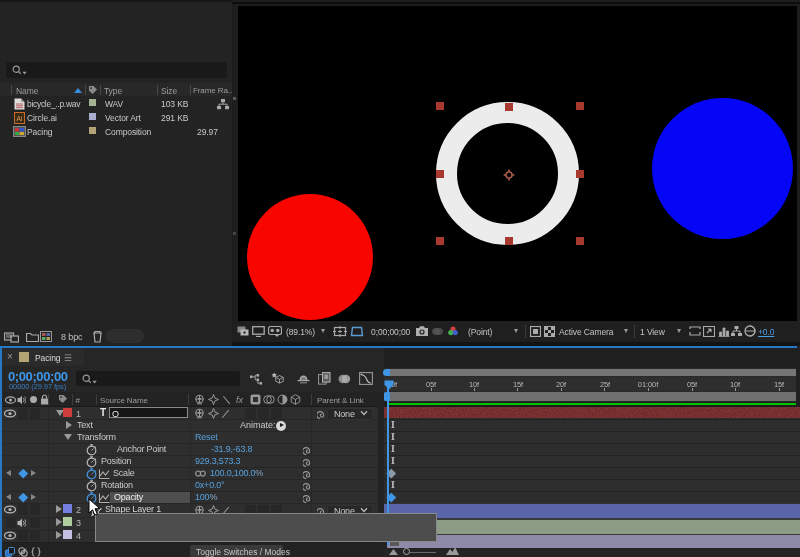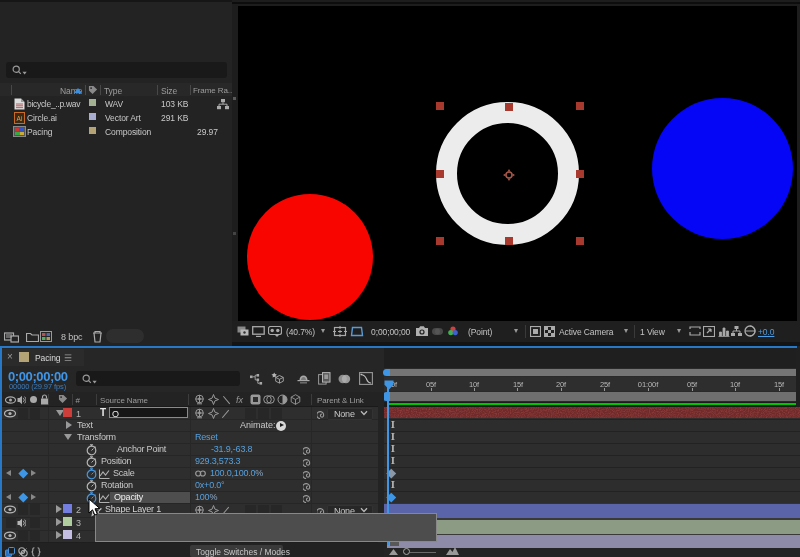--- a/index.html
+++ b/index.html
@@ -28,21 +28,21 @@
   <div class="a" style="left:0;top:0;width:232px;height:2px;background:#161616;"></div>
 
   <div class="a" style="left:6px;top:62px;width:221px;height:16px;background:#191919;border-radius:3px;"></div>
   <svg class="a" style="left:12px;top:65px" width="16" height="11" viewBox="0 0 16 11">
       <circle cx="4.2" cy="4.2" r="3.1" fill="none" stroke="#9a9a9a" stroke-width="1.2"></circle>
       <line x1="6.4" y1="6.4" x2="8.8" y2="8.8" stroke="#9a9a9a" stroke-width="1.2"></line>
       <path d="M10.5 6.8 h4.2 l-2.1 2.6z" fill="#9a9a9a"></path>
     </svg>
 
   <div class="a" style="left:0;top:83px;width:232px;height:13px;background:#282828;"></div>
-  <div class="t" style="left:16px;top:86px;color:#9d9d9d;margin-left:44px;">Name</div>
+  <div class="t" style="left:16px;top:86px;color:#9d9d9d;">Name</div>
   <div class="a" style="left:74px;top:88px;width:0;height:0;border-left:4.5px solid transparent;border-right:4.5px solid transparent;border-bottom:5px solid #3d8edc;"></div>
   <div class="a" style="left:11px;top:85px;width:1px;height:10px;background:#484848;"></div>
   <div class="a" style="left:85px;top:85px;width:1px;height:10px;background:#484848;"></div>
   <svg class="a" style="left:88px;top:85px" width="10" height="10" viewBox="0 0 11 11">
       <path d="M1 1 h5 l4 4 -5 5 -4 -4z" fill="#8a8a8a"></path>
       <circle cx="3.4" cy="3.4" r="1" fill="#232323"></circle>
     </svg>
   <div class="a" style="left:100px;top:85px;width:1px;height:10px;background:#484848;"></div>
   <div class="t" style="left:104px;top:86px;color:#9d9d9d;">Type</div>
   <div class="a" style="left:157px;top:85px;width:1px;height:10px;background:#484848;"></div>
@@ -143,21 +143,21 @@
   <svg class="a" style="left:252px;top:326px" width="13" height="11" viewBox="0 0 13 11">
       <rect x="0.7" y="0.7" width="11.5" height="7.5" fill="none" stroke="#aaa" stroke-width="1.3"></rect>
       <path d="M4 10.5 h5" stroke="#aaa" stroke-width="1.3"></path>
     </svg>
   <svg class="a" style="left:268px;top:326px" width="14" height="12" viewBox="0 0 14 12">
       <rect x="0.5" y="0.5" width="13" height="8" rx="2" fill="none" stroke="#aaa" stroke-width="1.2"></rect>
       <circle cx="4.2" cy="4.5" r="1.7" fill="#aaa"></circle>
       <circle cx="9.8" cy="4.5" r="1.7" fill="#aaa"></circle>
       <path d="M9 10.5 l4 0 -2 2z" fill="#aaa" transform="translate(-2,-1.5)"></path>
     </svg>
-  <div class="t" style="left:286px;top:327px;color:#c4c4c4;">(40.7%)</div>
+  <div class="t" style="left:286px;top:327px;color:#c4c4c4;">(89.1%)</div>
   <div class="t" style="left:321px;top:326px;color:#999;font-size:8px;">▾</div>
   <svg class="a" style="left:333px;top:326px" width="14" height="11" viewBox="0 0 14 11">
       <rect x="1.5" y="1.5" width="11" height="8" fill="none" stroke="#aaa" stroke-width="1.2"></rect>
       <path d="M7 0 v3 M7 8 v3 M0 5.5 h3 M11 5.5 h3 M5 5.5 h4 M7 4 v3" stroke="#aaa" stroke-width="1"></path>
     </svg>
   <svg class="a" style="left:350px;top:326px" width="14" height="11" viewBox="0 0 14 11">
       <path d="M2.5 1.5 h9 l1 8 h-11z" fill="none" stroke="#5b9bd5" stroke-width="1.4"></path>
     </svg>
   <div class="t" style="left:371px;top:327px;color:#c4c4c4;">0;00;00;00</div>
   <svg class="a" style="left:415px;top:325px" width="14" height="12" viewBox="0 0 14 12">

